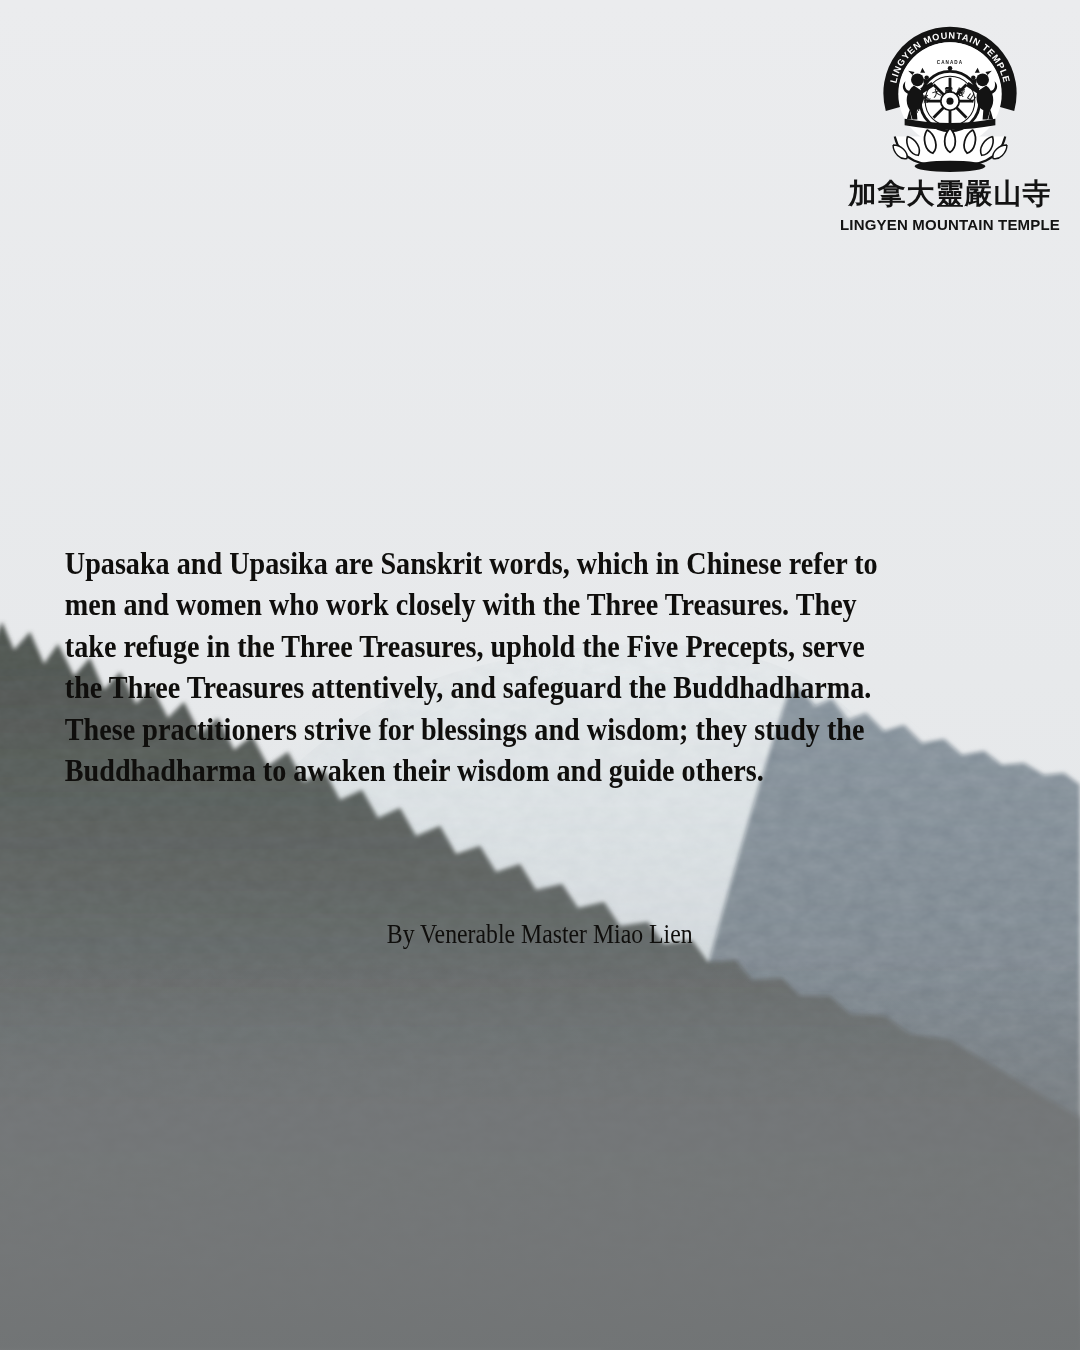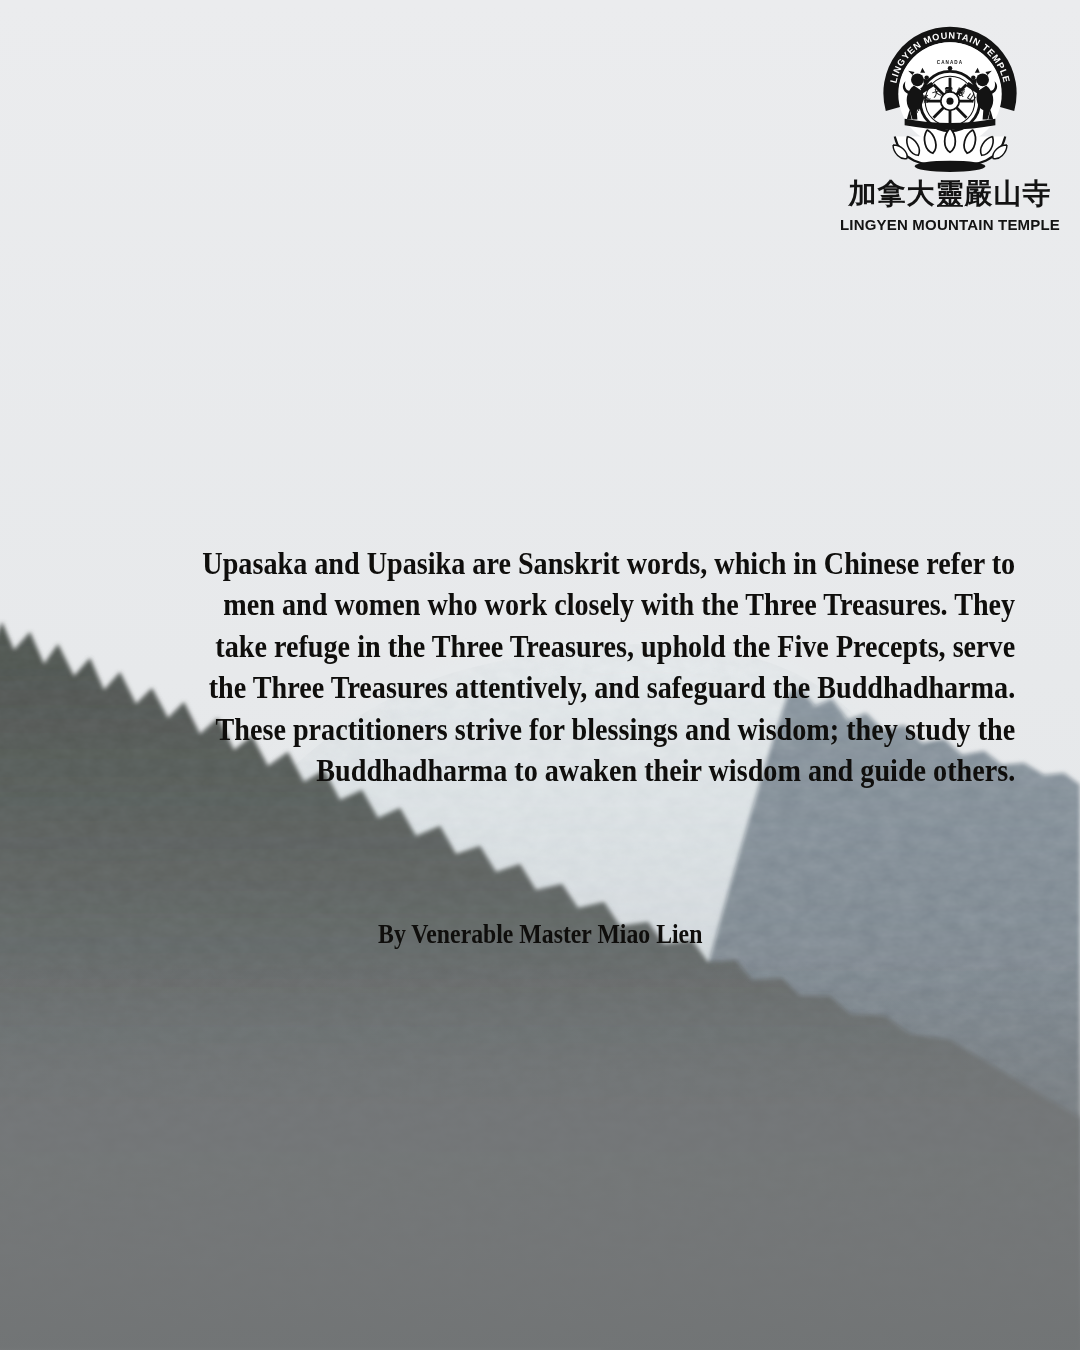--- a/index.html
+++ b/index.html
@@ -2,27 +2,27 @@
 <html style="--text: #0f0e0c; --logo: #131313; --sky-top: #ebecee; --sky-bottom: #e3e6e8; --snow: #d7dde0; --ridge-blue-gray: #84909a; --forest-dark: #4d524d; --mist: #747778;"><head>
 <meta charset="utf-8">
 <style>
   html,body{margin:0;padding:0;background:#222;}
   .canvas{
     position:relative;width:1080px;height:1350px;margin:0 auto;overflow:hidden;
     background:#e8eaeb;font-family:"Liberation Serif","DejaVu Serif",serif;
   }
   .bg{position:absolute;left:0;top:0;width:100%;height:100%;display:block;}
   .quote{
-    position:absolute;top:543px;left:0;width:100%;text-align:right;
+    position:absolute;top:543px;left:0;width:100%;text-align:left;
     color:var(--text,#0f0e0c);font-weight:bold;font-size:32px;line-height:41.4px;
   }
   .quote .line{display:block;white-space:nowrap;transform:scaleX(0.88);transform-origin:50% 50%;}
   .attribution{
     position:absolute;top:918px;left:0;width:100%;text-align:center;
-    color:var(--text,#0f0e0c);font-weight:bold;font-size:27px;line-height:32px;
+    color:var(--text,#0f0e0c);font-weight:normal;font-size:27px;line-height:32px;
   }
   .attribution .line{display:inline-block;white-space:nowrap;transform:scaleX(0.88);transform-origin:50% 50%;}
   .logo{
     position:absolute;top:26px;right:19px;width:222px;text-align:center;
     color:var(--logo,#131313);
   }
   .logo svg.emblem{display:block;margin:0 auto;width:142px;height:146px;}
   .logo .cn{
     font-size:28px;font-weight:600;letter-spacing:1px;margin-top:3px;
     font-family:"DejaVu Sans","Liberation Sans",sans-serif;white-space:nowrap;

